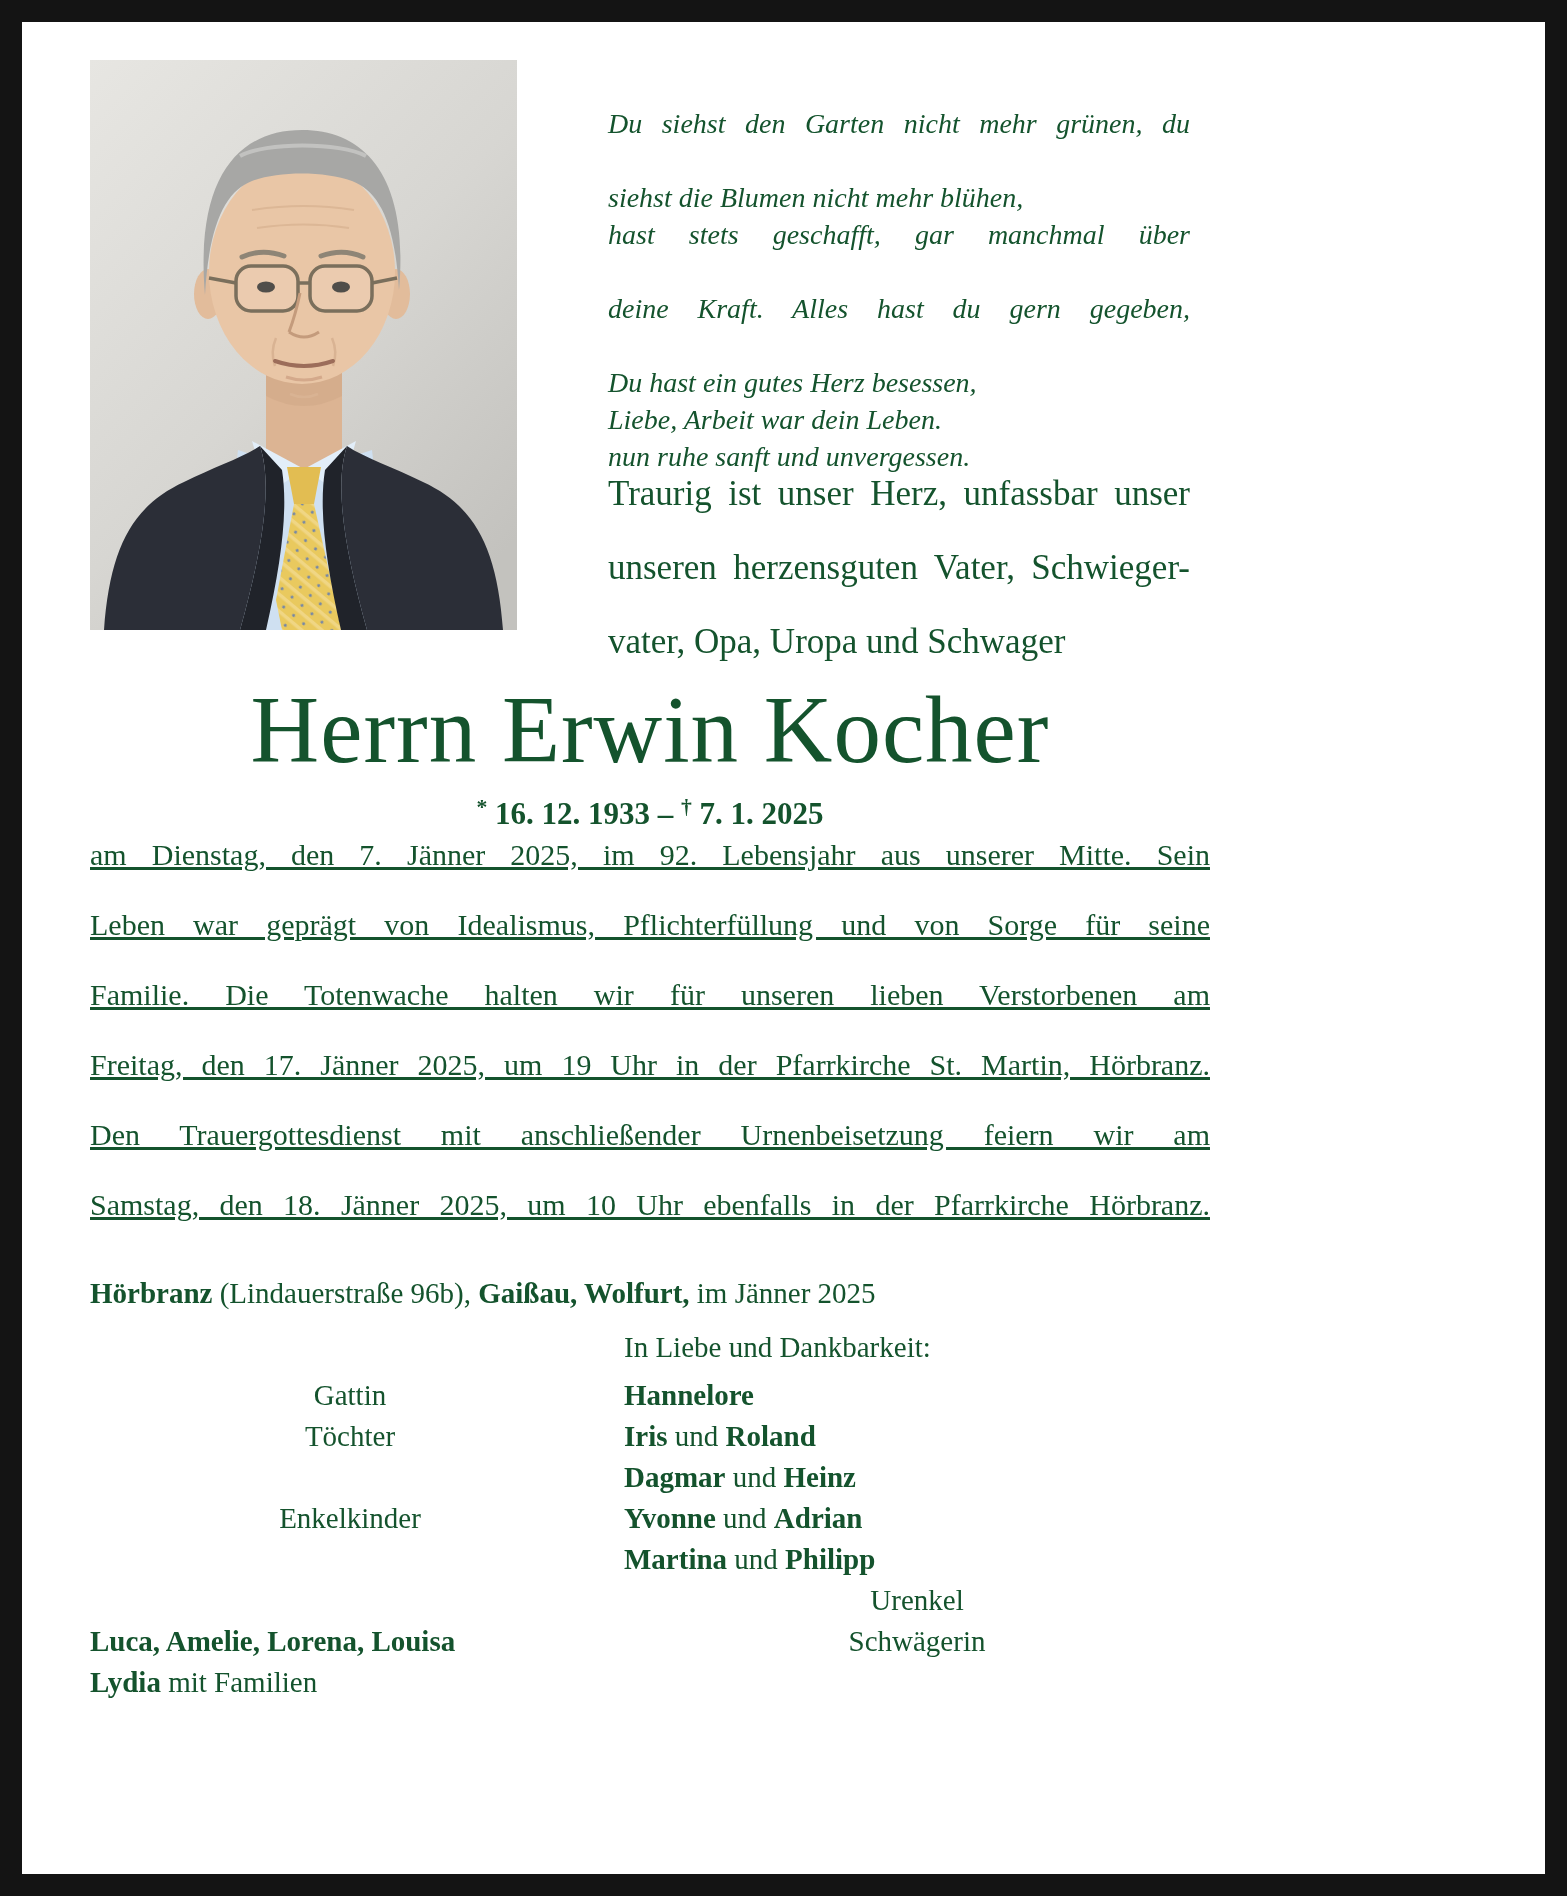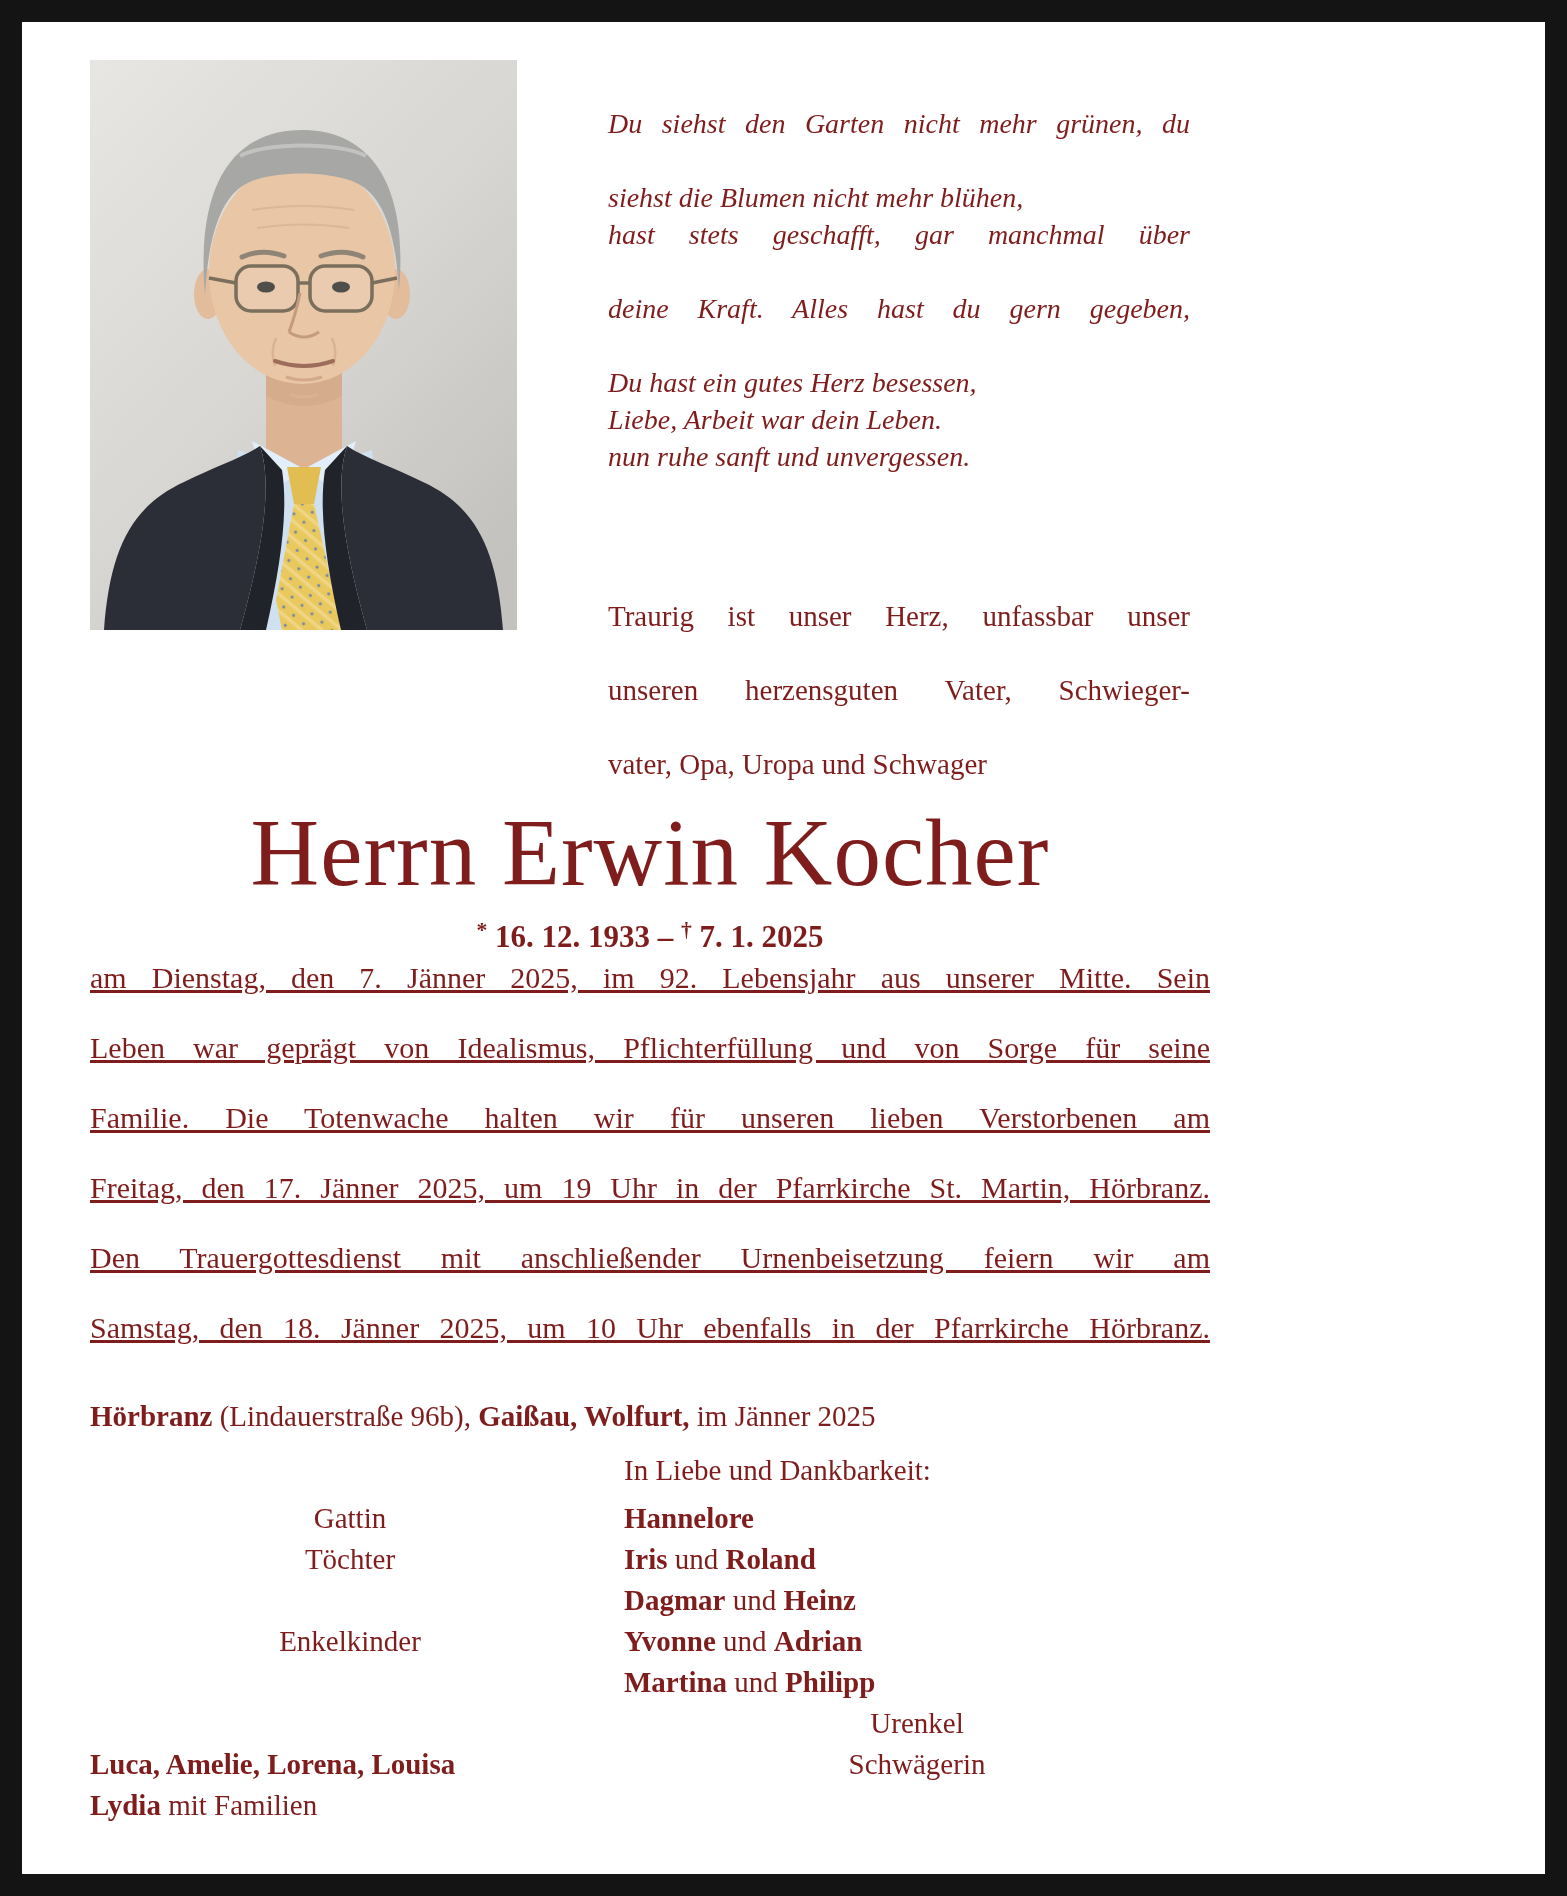--- a/index.html
+++ b/index.html
@@ -5,32 +5,32 @@
   * { margin:0; padding:0; box-sizing:border-box; }
   html,body { background:#ffffff; }
   .page {
     width:1567px; height:1896px;
     background:#141414;
     padding:22px;
   }
   .inner {
     width:100%; height:100%;
     background:#ffffff;
-    color:#7f1d1d;
+    color:#14532d;
     font-family:"Liberation Serif","DejaVu Serif",serif;
     padding:38px 0 30px 68px;
     display:flex; flex-direction:column;
     overflow:hidden;
   }
   .topsec { display:flex; }
   .photo-frame { width:427px; height:570px; margin-right:91px; flex:0 0 auto; }
   .photo-frame svg { display:block; }
   .rightcol { width:582px; padding-top:45px; }
   .poem { font-style:italic; font-size:28px; line-height:37px; }
-  .intro { margin-top:123px; font-size:29px; line-height:37px; }
+  .intro { font-size:35px; line-height:37px; }
   .jl { text-align:justify; }
   .jl::after { content:""; display:inline-block; width:100%; height:0; }
   .name {
     width:1120px; margin-top:18px;
     font-size:95px; line-height:105px; font-weight:normal;
     text-align:center; letter-spacing:1px;
   }
   .dates {
     width:1120px; margin-top:12px;
     font-size:31px; font-weight:bold; text-align:center;

